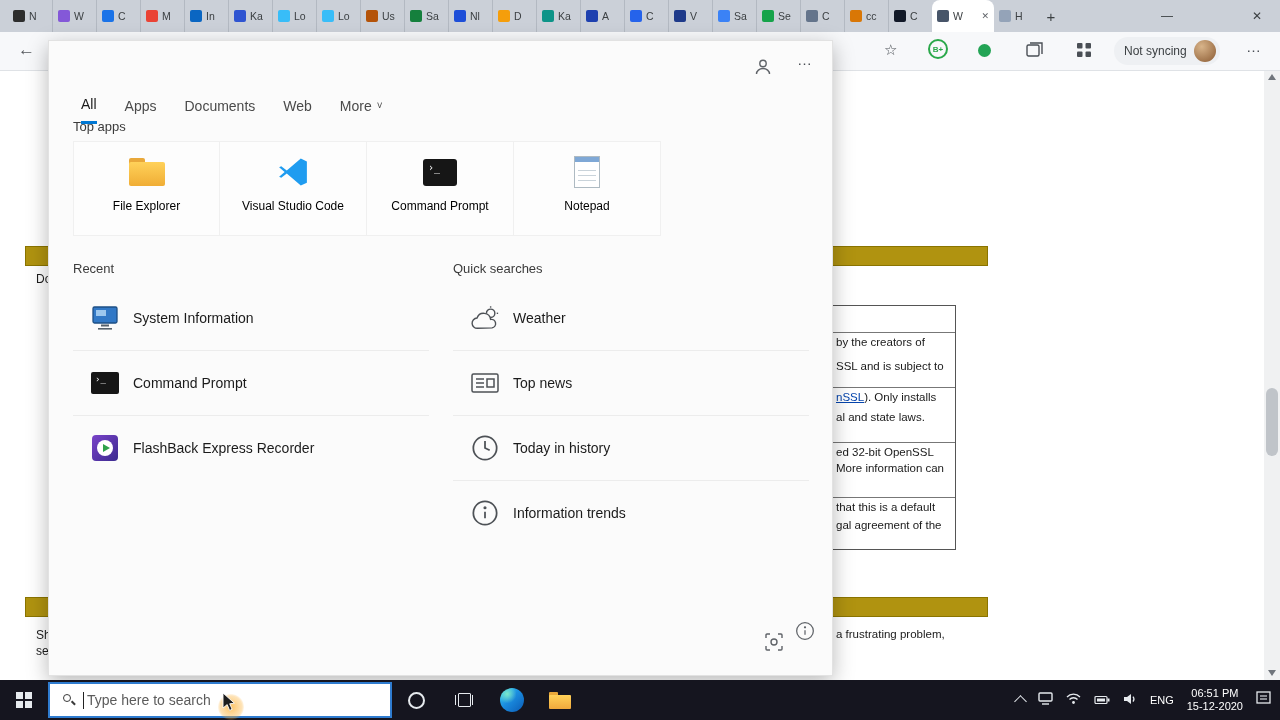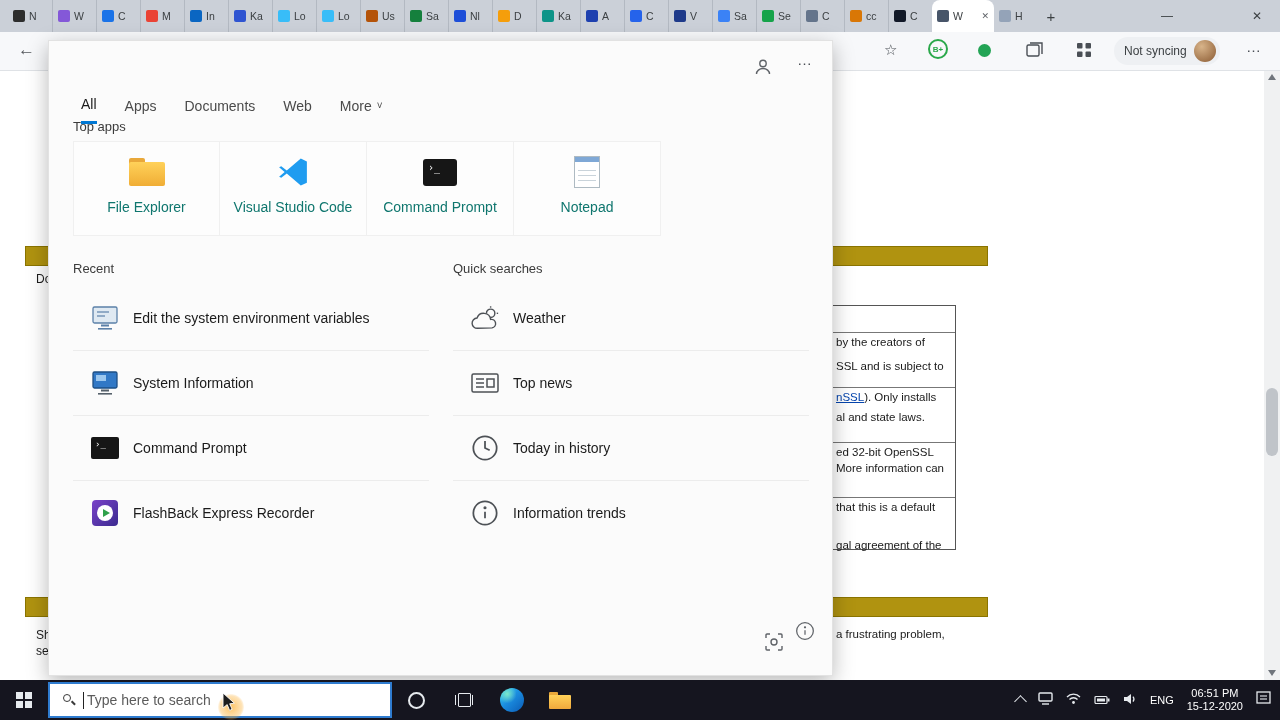--- a/index.html
+++ b/index.html
@@ -57,21 +57,21 @@
   .p-account{position:absolute;left:704px;top:16px;}
   .p-more{position:absolute;left:748px;top:10px;font-size:15px;color:#4a4f55;letter-spacing:1px;}
   .sec-title{position:absolute;font-size:13px;color:#3b3b3b;}
   .t-topapps{left:24px;top:78px;}
   .t-recent{left:24px;top:220px;}
   .t-quick{left:404px;top:220px;}
   .tiles{position:absolute;left:24px;top:100px;display:flex;}
   .tile{width:147px;height:95px;display:flex;flex-direction:column;align-items:center;box-sizing:border-box;border:1px solid #f0f0f0;background:#fdfdfd;cursor:default;}
   .tile + .tile{border-left:none;}
   .tile-icon{height:52px;display:flex;align-items:center;justify-content:center;padding-top:8px;box-sizing:border-box;}
-  .tile-label{font-size:14px;color:#0f766e;margin-top:5px;white-space:nowrap;}
+  .tile-label{font-size:12px;color:#000000;margin-top:5px;white-space:nowrap;}
   .plist{position:absolute;top:245px;width:356px;}
   .l-recent{left:24px;} .l-quick{left:404px;}
   .pitem{height:64px;display:flex;align-items:center;border-bottom:1px solid #ececec;cursor:default;}
   .pitem:last-child{border-bottom:none;}
   .pitem-icon{width:30px;height:30px;margin-left:17px;margin-right:13px;flex:0 0 30px;display:flex;align-items:center;justify-content:center;}
   .pitem-label{font-size:14px;color:#1b1b1b;white-space:nowrap;}
   .p-scan{position:absolute;left:716px;top:592px;}
   .p-info{position:absolute;left:746px;top:580px;}
 
   
@@ -136,21 +136,21 @@
       <div class="bg-row-line" style="top:136px;"></div>
       <div class="bg-row-line" style="top:191px;"></div>
     </div>
     <span class="pg-line" style="top:266px;">by the creators of</span>
     <span class="pg-line" style="top:290px;">SSL and is subject to</span>
     <span class="pg-line" style="top:321px;"><a class="pg-link">nSSL</a><span>). Only installs</span></span>
     <span class="pg-line" style="top:341px;">al and state laws.</span>
     <span class="pg-line" style="top:376px;">ed 32-bit OpenSSL</span>
     <span class="pg-line" style="top:392px;">More information can</span>
     <span class="pg-line" style="top:431px;">that this is a default</span>
-    <span class="pg-line" style="top:469px;">gal agreement of the</span>
+    <span class="pg-line" style="top:449px;">gal agreement of the</span>
     <span class="pg-line" style="top:558px;">a frustrating problem,</span>
 
     <div class="scrollbar">
       <div class="scroll-arrow sa-up"></div>
       <div class="scroll-thumb"></div>
       <div class="scroll-arrow sa-down"></div>
     </div>
   </div>
 
   <div class="tabbar">
@@ -324,32 +324,20 @@
       <div class="tile">
         <span class="tile-icon">
             <span class="ic-notepad"></span>
           </span>
         <span class="tile-label">Notepad</span>
       </div>
     </div>
 
     <div class="sec-title t-recent">Recent</div>
     <div class="plist l-recent">
-      <div class="pitem">
-        <span class="pitem-icon">
-            <svg width="28" height="26">
-              <rect x="2" y="2" width="24" height="16" rx="1.5" fill="#dfe9f2" stroke="#5b80a8" stroke-width="1.3"></rect>
-              <line x1="6" y1="7" x2="18" y2="7" stroke="#5b80a8" stroke-width="1.2"></line>
-              <line x1="6" y1="11" x2="14" y2="11" stroke="#5b80a8" stroke-width="1.2"></line>
-              <rect x="10" y="19.5" width="8" height="2" fill="#5b80a8"></rect>
-              <rect x="7" y="23" width="14" height="1.6" fill="#5b80a8"></rect>
-            </svg>
-          </span>
-        <span class="pitem-label">Edit the system environment variables</span>
-      </div>
       <div class="pitem">
         <span class="pitem-icon">
             <svg width="28" height="26">
               <rect x="2" y="2" width="24" height="16" rx="1.5" fill="#3178c6" stroke="#1d4f85" stroke-width="1.3"></rect>
               <rect x="5" y="5" width="10" height="6" fill="#9cc7ee"></rect>
               <rect x="10" y="19.5" width="8" height="2" fill="#55606a"></rect>
               <rect x="7" y="23" width="14" height="1.6" fill="#55606a"></rect>
             </svg>
           </span>
         <span class="pitem-label">System Information</span>

